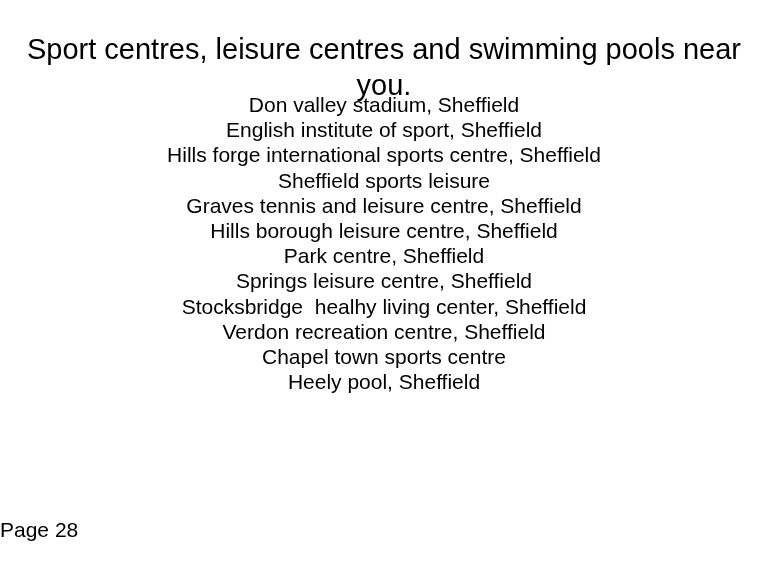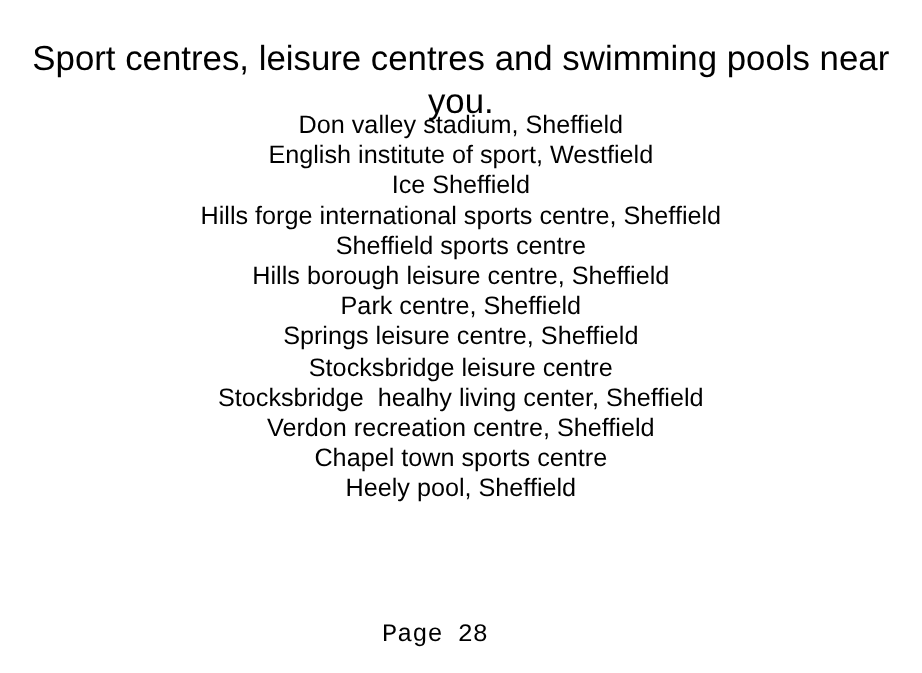--- a/index.html
+++ b/index.html
@@ -42,43 +42,41 @@
     font-size: 21px;
     line-height: 25.2px;
     color: #000000;
     white-space: pre;
   }
   .page-number {
     position: absolute;
     left: 0;
     top: 518px;
     width: 725px;
-    text-align: center;
+    text-align: left;
     font-size: 21px;
     color: #000000;
-    font-family: Liberation Mono, monospace;
   }
 </style>
 </head>
 <body>
 
 <div class="slide">
 
   <h1 class="slide-title">Sport centres, leisure centres and swimming pools near you.</h1>
 
   <div class="body-list">
     <div class="list-item">Don valley stadium, Sheffield</div>
-    <div class="list-item">English institute of sport, Westfield</div>
-    <div class="list-item">Ice Sheffield</div>
+    <div class="list-item">English institute of sport, Sheffield</div>
     <div class="list-item">Hills forge international sports centre, Sheffield</div>
-    <div class="list-item">Sheffield sports centre</div>
+    <div class="list-item">Sheffield sports leisure</div>
+    <div class="list-item">Graves tennis and leisure centre, Sheffield</div>
     <div class="list-item">Hills borough leisure centre, Sheffield</div>
     <div class="list-item">Park centre, Sheffield</div>
     <div class="list-item">Springs leisure centre, Sheffield</div>
-    <div class="list-item">Stocksbridge leisure centre</div>
     <div class="list-item">Stocksbridge  healhy living center, Sheffield</div>
     <div class="list-item">Verdon recreation centre, Sheffield</div>
     <div class="list-item">Chapel town sports centre</div>
     <div class="list-item">Heely pool, Sheffield</div>
   </div>
 
   <div class="page-number">Page 28</div>
 
 </div>
 

